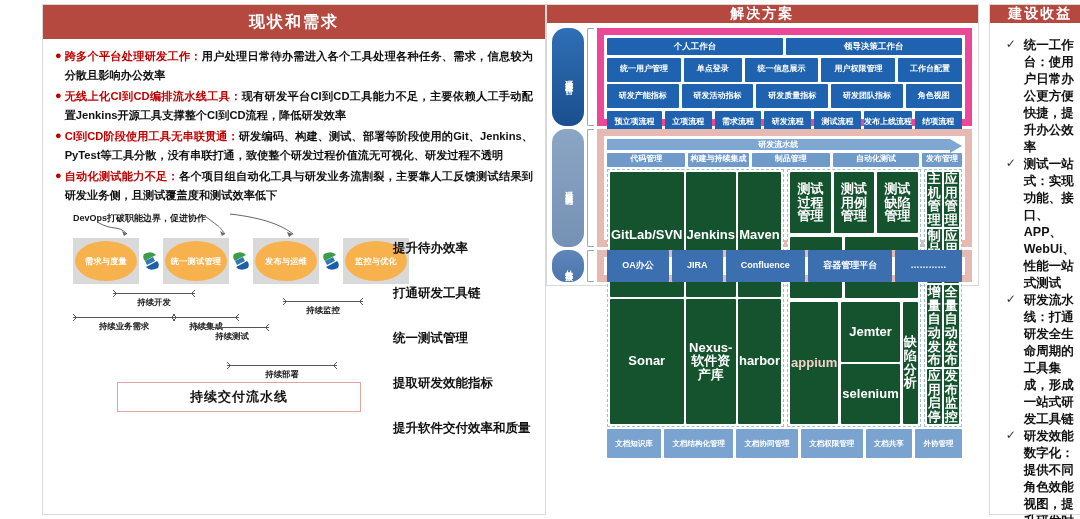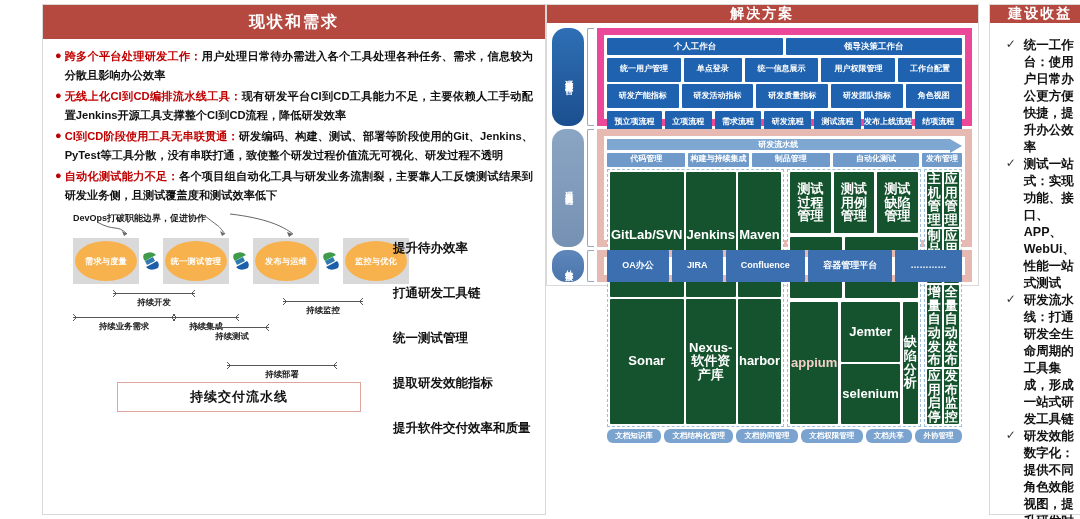--- a/index.html
+++ b/index.html
@@ -103,21 +103,21 @@
 
   .row { display: flex; gap: 3px; }
   .chip {
     background: #1f62b0; color: #fff; font-size: 8px; font-weight: bold;
     display: flex; align-items: center; justify-content: center;
     height: 24px; border-radius: 1px; text-align: center; line-height: 1.05;
     flex: 1 1 auto; white-space: nowrap;
   }
   .chip.wb { height: 17px; font-size: 8.5px; }
   .chip.pipe { background: #6f9ac9; height: 14px; }
-  .chip.doc  { background: #7ba3cf; height: 14px; font-size: 7.5px; border-radius: 6px; }
+  .chip.doc  { background: #7ba3cf; height: 29px; font-size: 7.5px; }
   .chip.ext  { background: #3b6fb0; height: 32px; font-size: 9px; }
 
   .pipe-arrow {
     position: relative; height: 15px; background: #7ea7d2; color: #fff;
     display: flex; align-items: center; justify-content: center;
     font-size: 8px; font-weight: bold; margin-right: 12px;
   }
   .pipe-arrow::after {
     content: ""; position: absolute; right: -12px; top: 0;
     border-left: 12px solid #7ea7d2;

